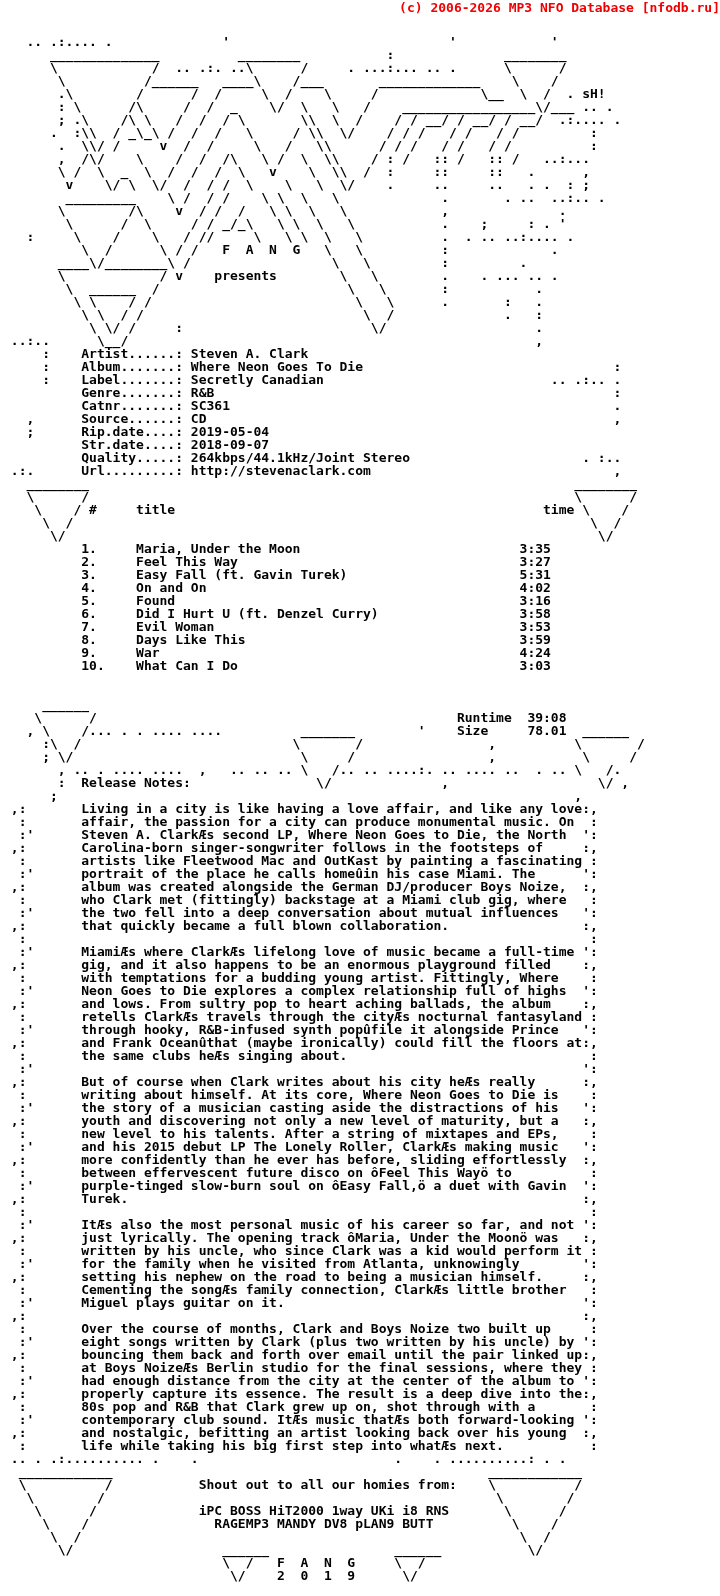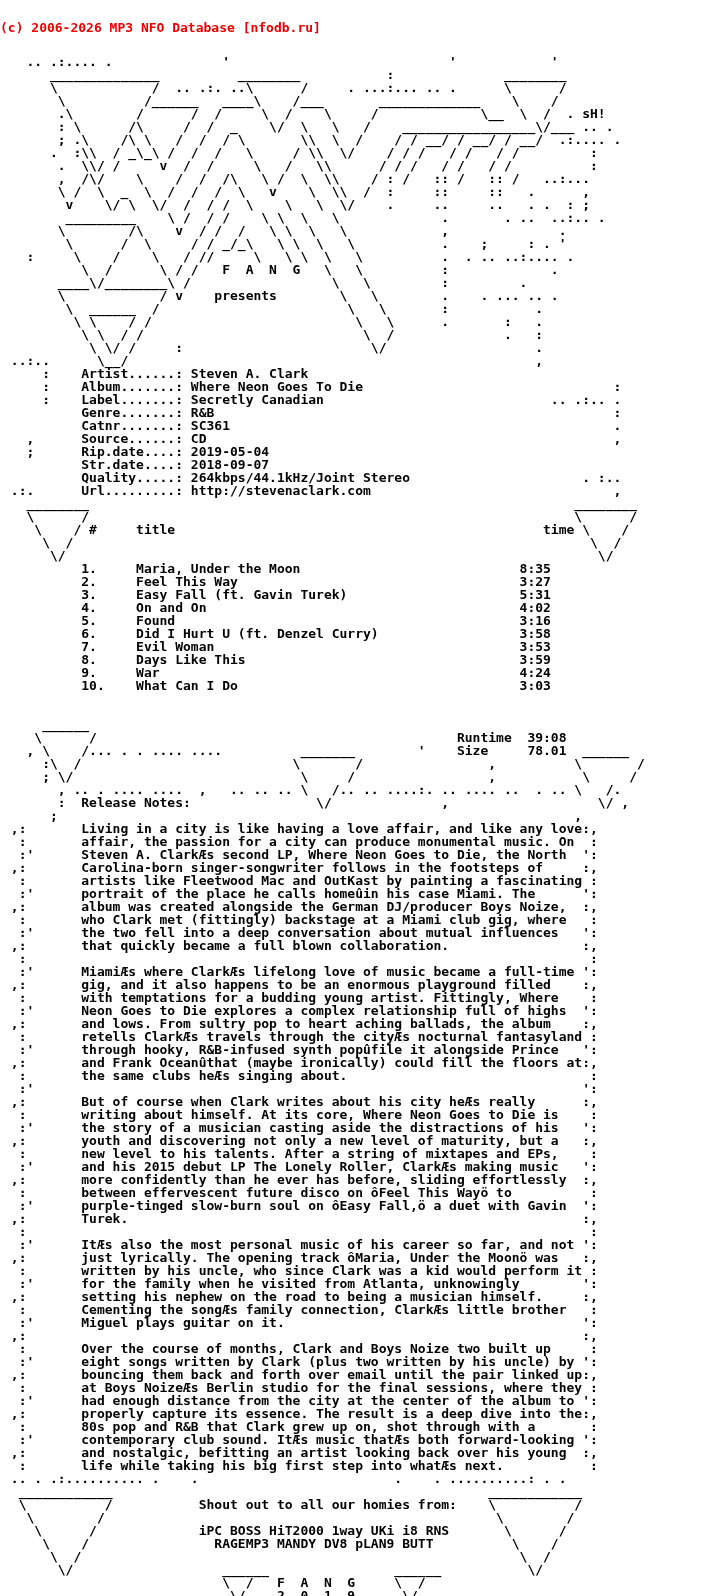--- a/index.html
+++ b/index.html
@@ -3,22 +3,22 @@
 <meta charset="utf-8">
 <style>
   html, body { margin: 0; padding: 0; background: #ffffff; }
   body {
     width: 720px; height: 1596px;
     overflow: hidden;
     font-family: "DejaVu Sans Mono", monospace;
   }
   .copyright {
     height: 35px;
-    padding-top: 20px;
-    text-align: left;
+    padding-top: 0;
+    text-align: right;
     font: bold 13px/16px "DejaVu Sans Mono", monospace;
     color: #f00000;
     white-space: pre;
   }
   pre.nfo {
     margin: 0;
     padding-left: 3px;
     font: bold 13px/13px "DejaVu Sans Mono", monospace;
     color: #000000;
     white-space: pre;
@@ -63,21 +63,21 @@
    ,      Source......: CD                                                    ,
    ;      Rip.date....: 2019-05-04
           Str.date....: 2018-09-07
           Quality.....: 264kbps/44.1kHz/Joint Stereo                      . :..
  .:.      Url.........: http://stevenaclark.com                               ,
 </span><span id="sec-tracks">   ________                                                              ________
    \      /                                                              \      /
     \    / #     title                                               time \    /
      \  /                                                                  \  /
       \/                                                                    \/
-          1.     Maria, Under the Moon                            8:35
+          1.     Maria, Under the Moon                            3:35
           2.     Feel This Way                                    3:27
           3.     Easy Fall (ft. Gavin Turek)                      5:31
           4.     On and On                                        4:02
           5.     Found                                            3:16
           6.     Did I Hurt U (ft. Denzel Curry)                  3:58
           7.     Evil Woman                                       3:53
           8.     Days Like This                                   3:59
           9.     War                                              4:24
           10.    What Can I Do                                    3:03
 </span><span id="sec-stats">

